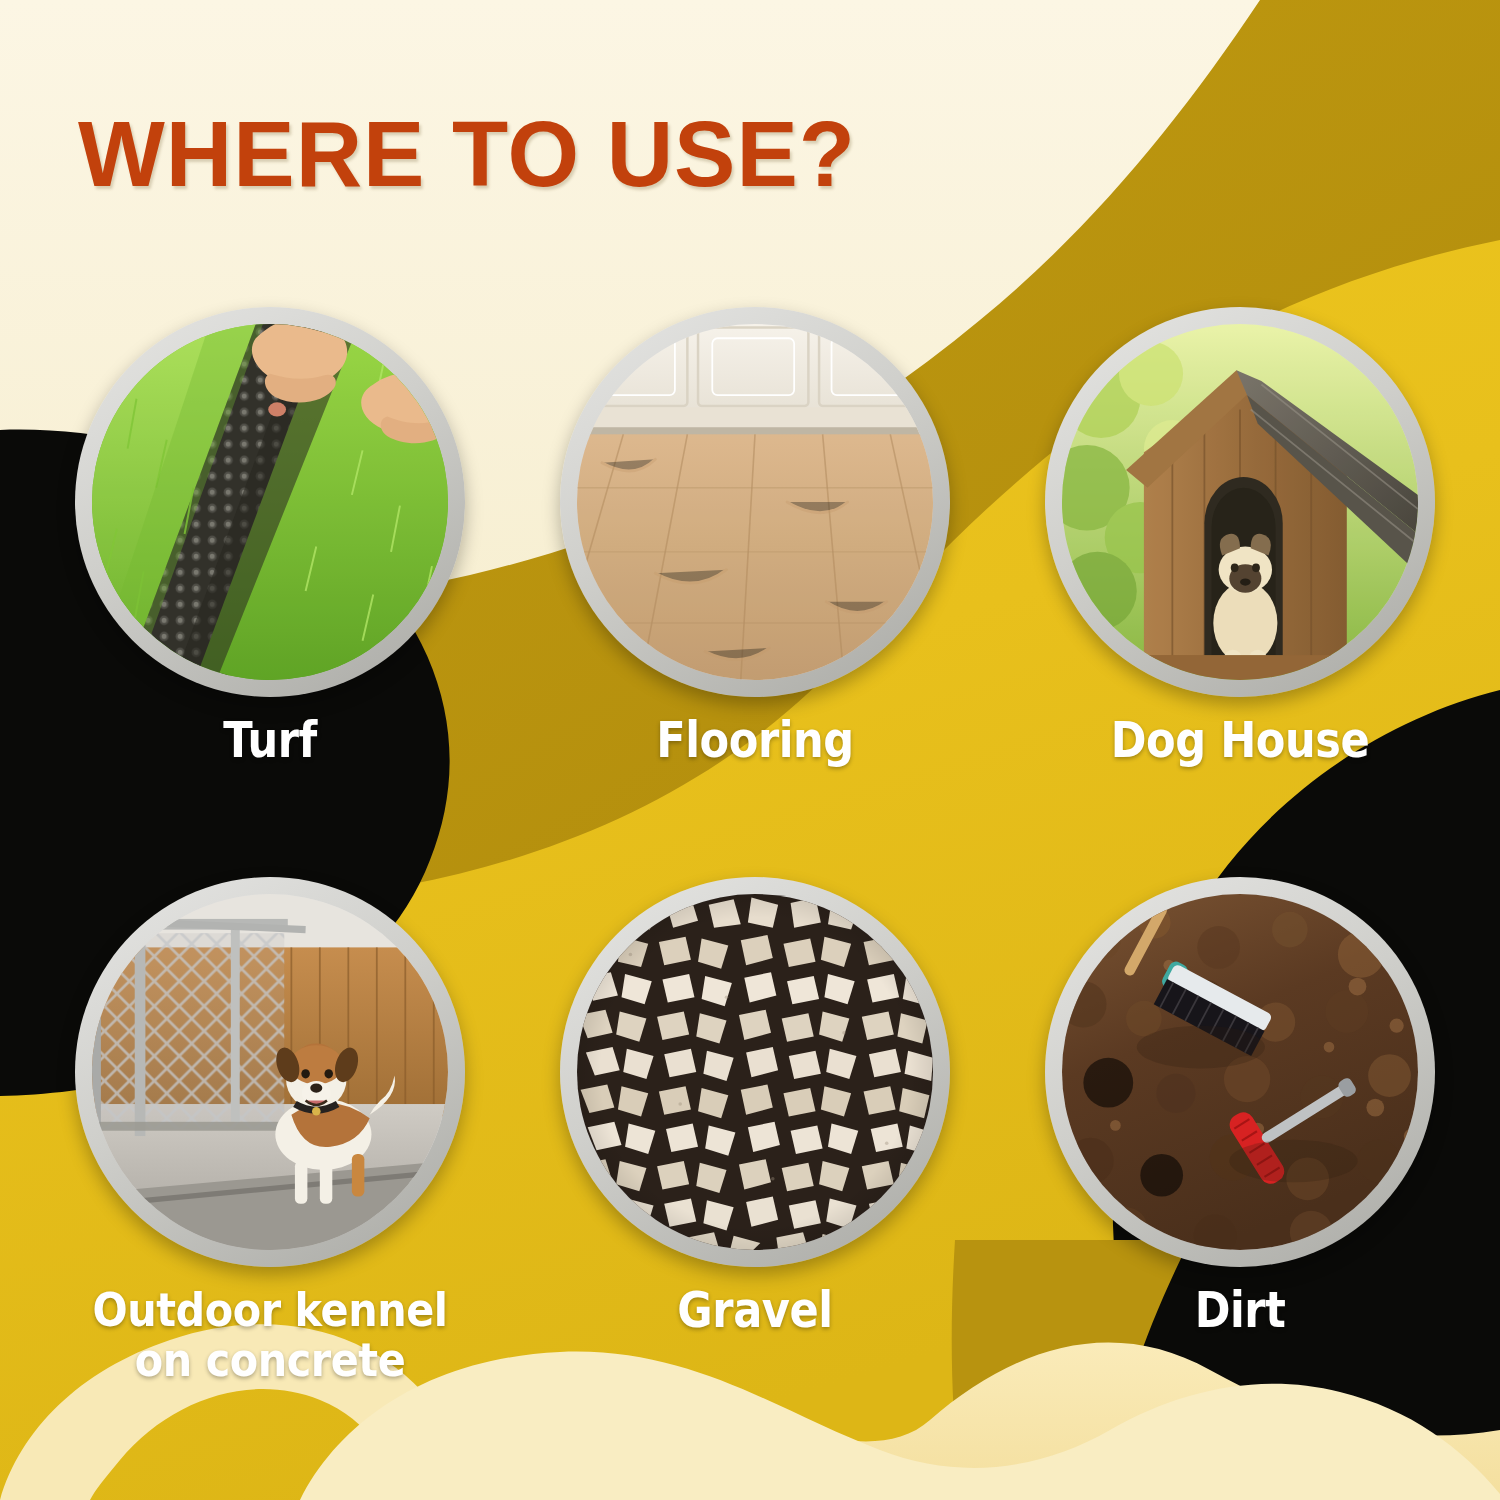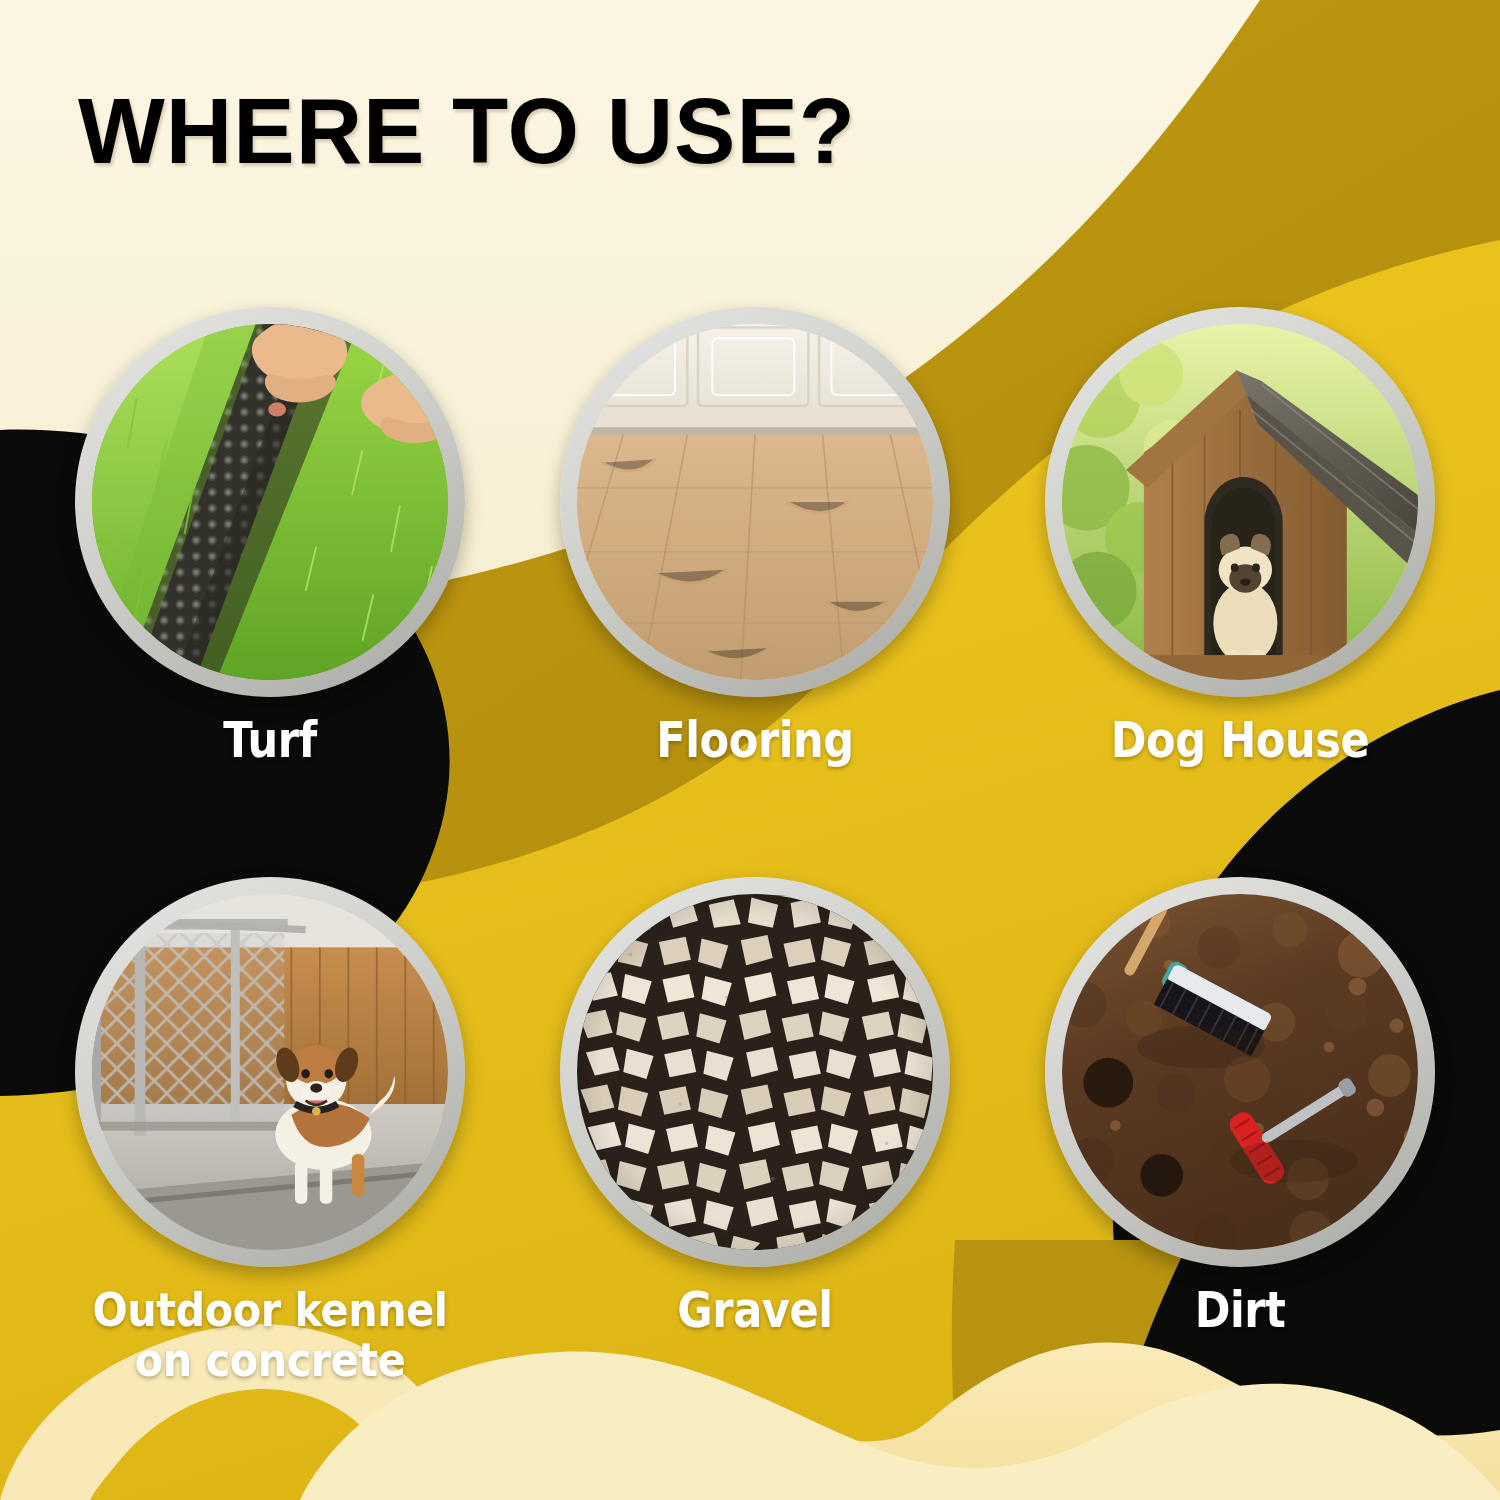--- a/index.html
+++ b/index.html
@@ -10,25 +10,25 @@
     background:#F9F2DB;
   }
   #stage{position:relative;width:1500px;height:1500px;overflow:hidden;}
 
   
   #bg{position:absolute;inset:0;width:1500px;height:1500px;}
 
   
   .title{
     position:absolute;
-    left:78px;top:79px;
+    left:78px;top:102px;
     font-size:92px;
     font-weight:700;
     letter-spacing:1px;
-    color:#000000;
+    color:#c2410c;
     font-family:"Liberation Sans", sans-serif;
     white-space:nowrap;
     text-shadow:2px 3px 3px rgba(90,70,20,.22);
   }
 
   
   .grid{position:absolute;left:0;top:12px;width:1468px;height:1500px;}
   .card{position:absolute;width:420px;}
   .card.r1{top:295px;}
   .card.r2{top:865px;}

